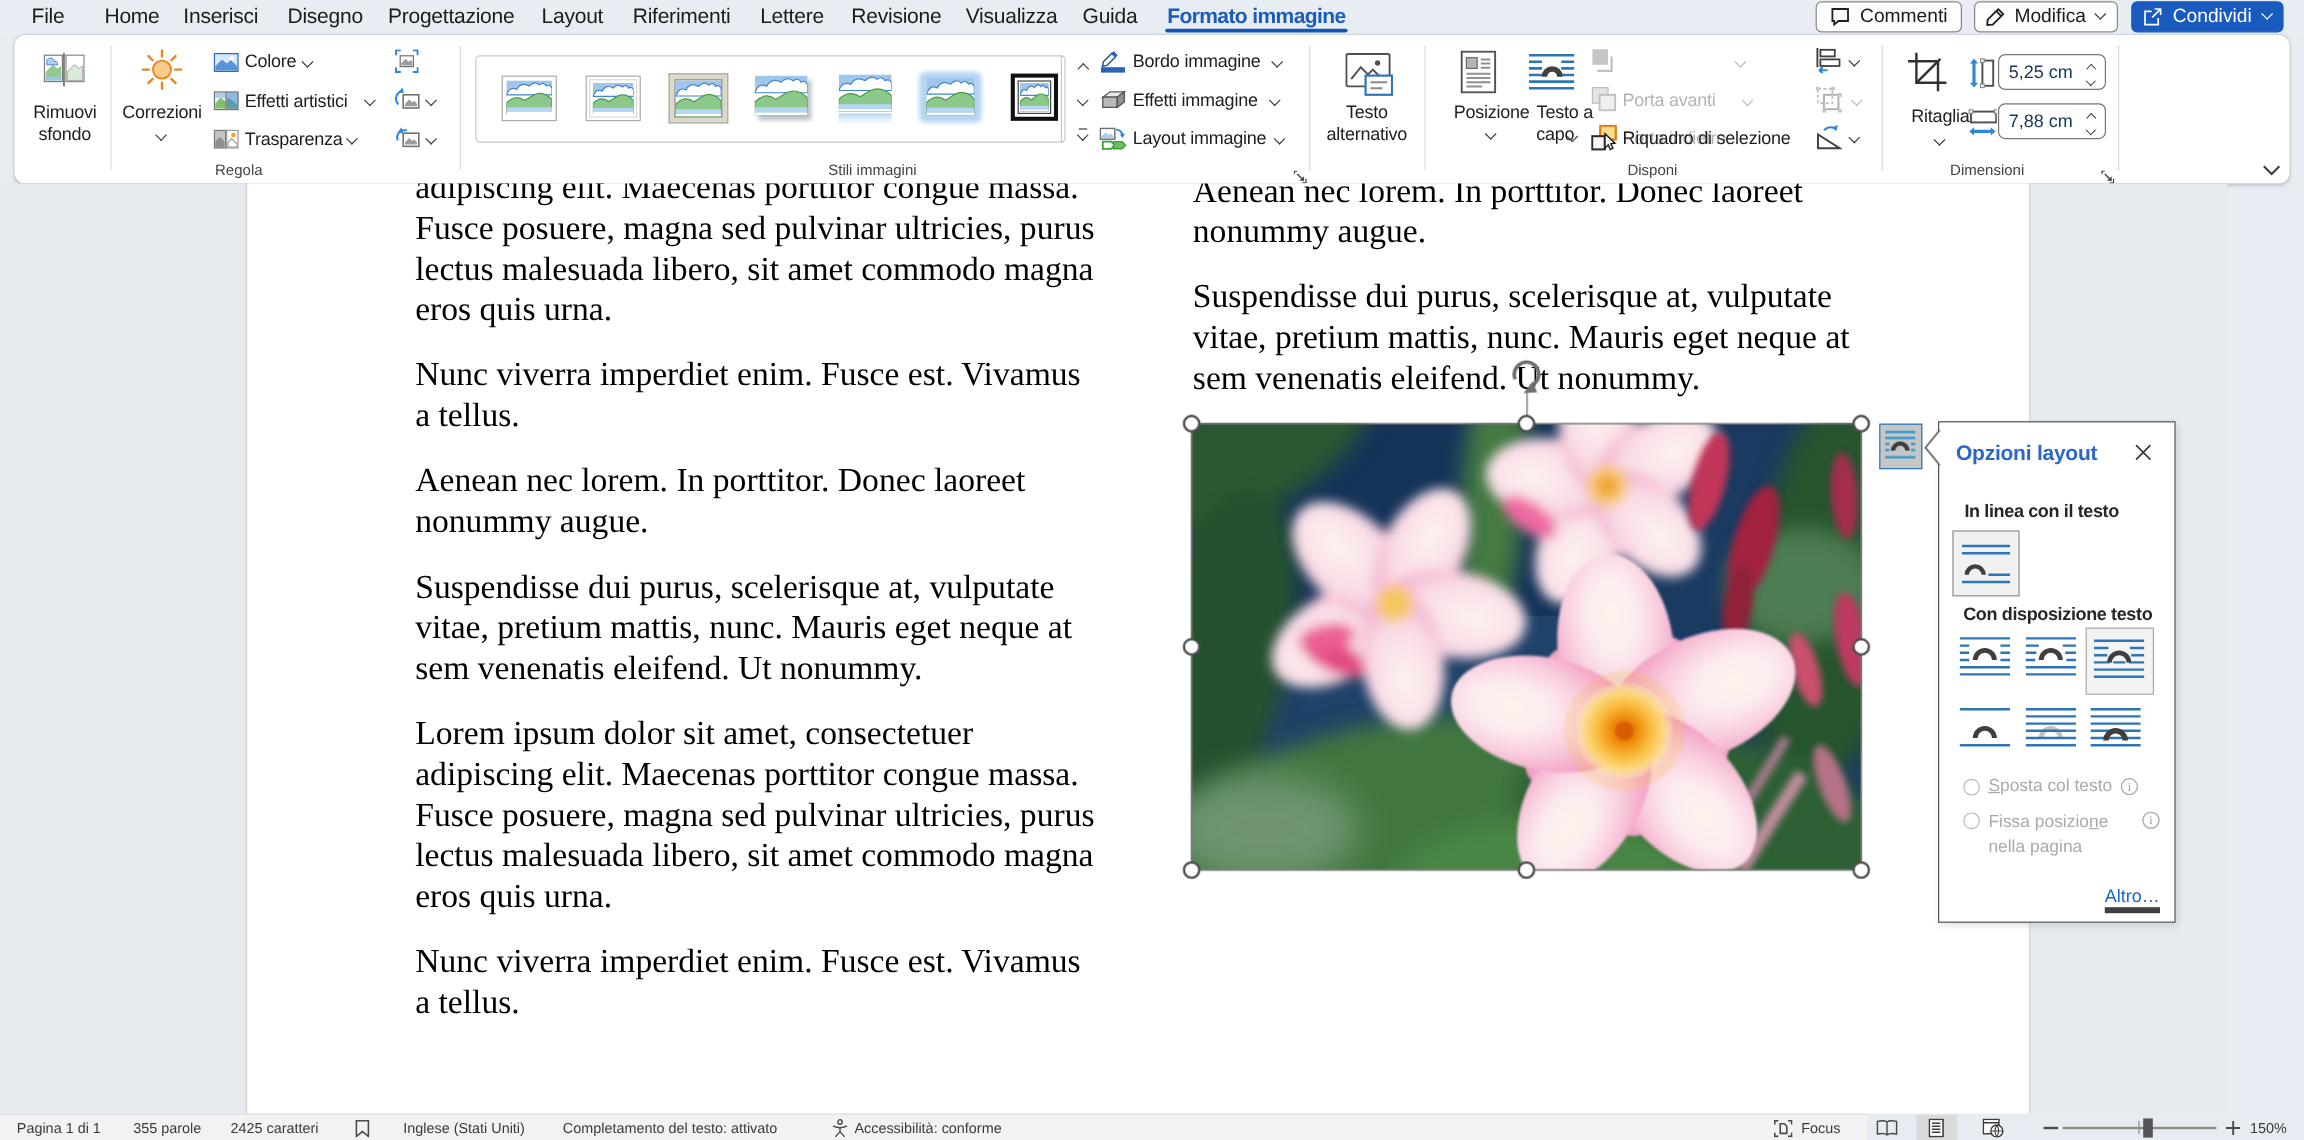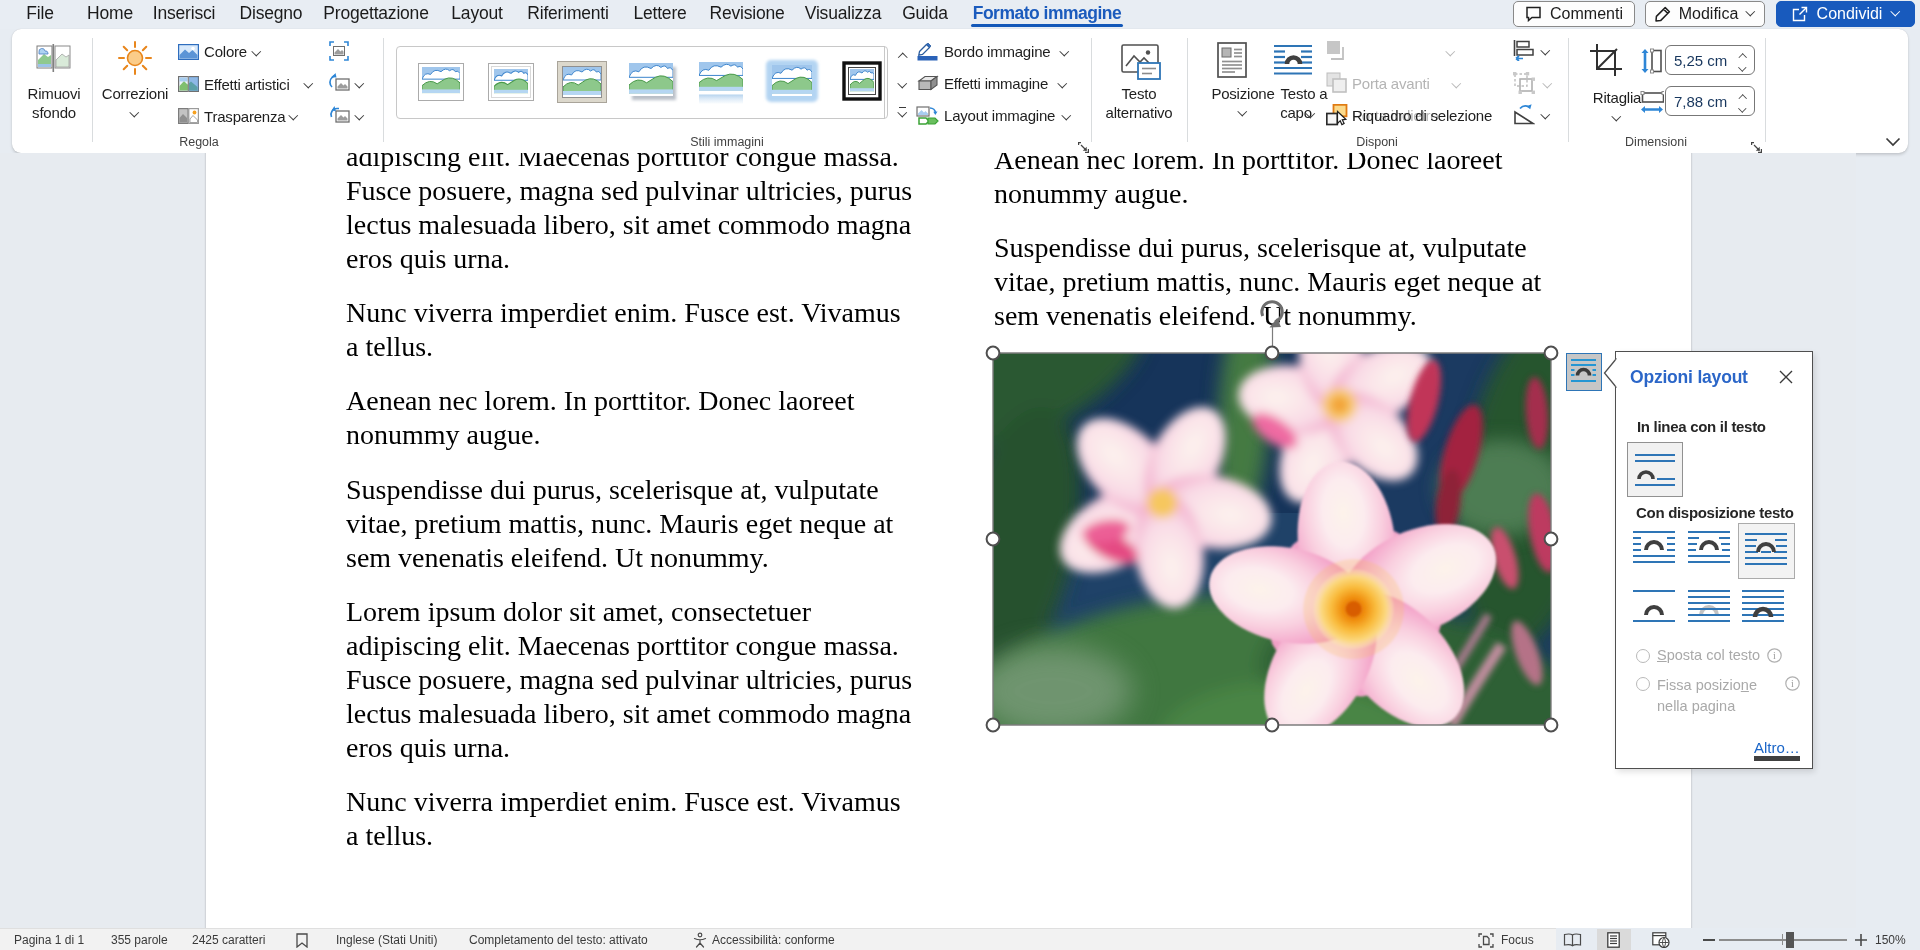--- a/index.html
+++ b/index.html
@@ -69,21 +69,21 @@
       </svg>
     <span>Commenti</span>
   </div>
   <div class="topbtn" style="left:1645px; width:120px;">
     <svg width="16" height="16" viewBox="0 0 16 16">
         <path d="M10.2 1.6 l4.2 4.2 L5.6 14.6 1 15 l0.4-4.6 z M8.8 3.4 l3.8 3.8" fill="none" stroke="#1f1f1f" stroke-width="1.5" stroke-linejoin="round"></path>
       </svg>
     <span>Modifica</span>
     <span class="chev" style="position:relative; top:-3px;"></span>
   </div>
-  <div class="topbtn" style="left:1776px; width:139px; background:#185abd; border-color:#185abd; color:#fff; gap:9px;">
+  <div class="topbtn" style="left:1776px; width:127px; background:#185abd; border-color:#185abd; color:#fff; gap:9px;">
     <svg width="17" height="16" viewBox="0 0 17 16">
         <g fill="none" stroke="#fff" stroke-width="1.4">
           <path d="M8 3.5 H2.5 V14.5 H13.5 V9"></path>
           <path d="M10.5 1.5 H15.5 V6.5"></path>
           <path d="M15 2 L8.5 8.5"></path>
         </g>
       </svg>
     <span>Condividi</span>
     <span class="chev" style="position:relative; top:-3px;"></span>
   </div>

